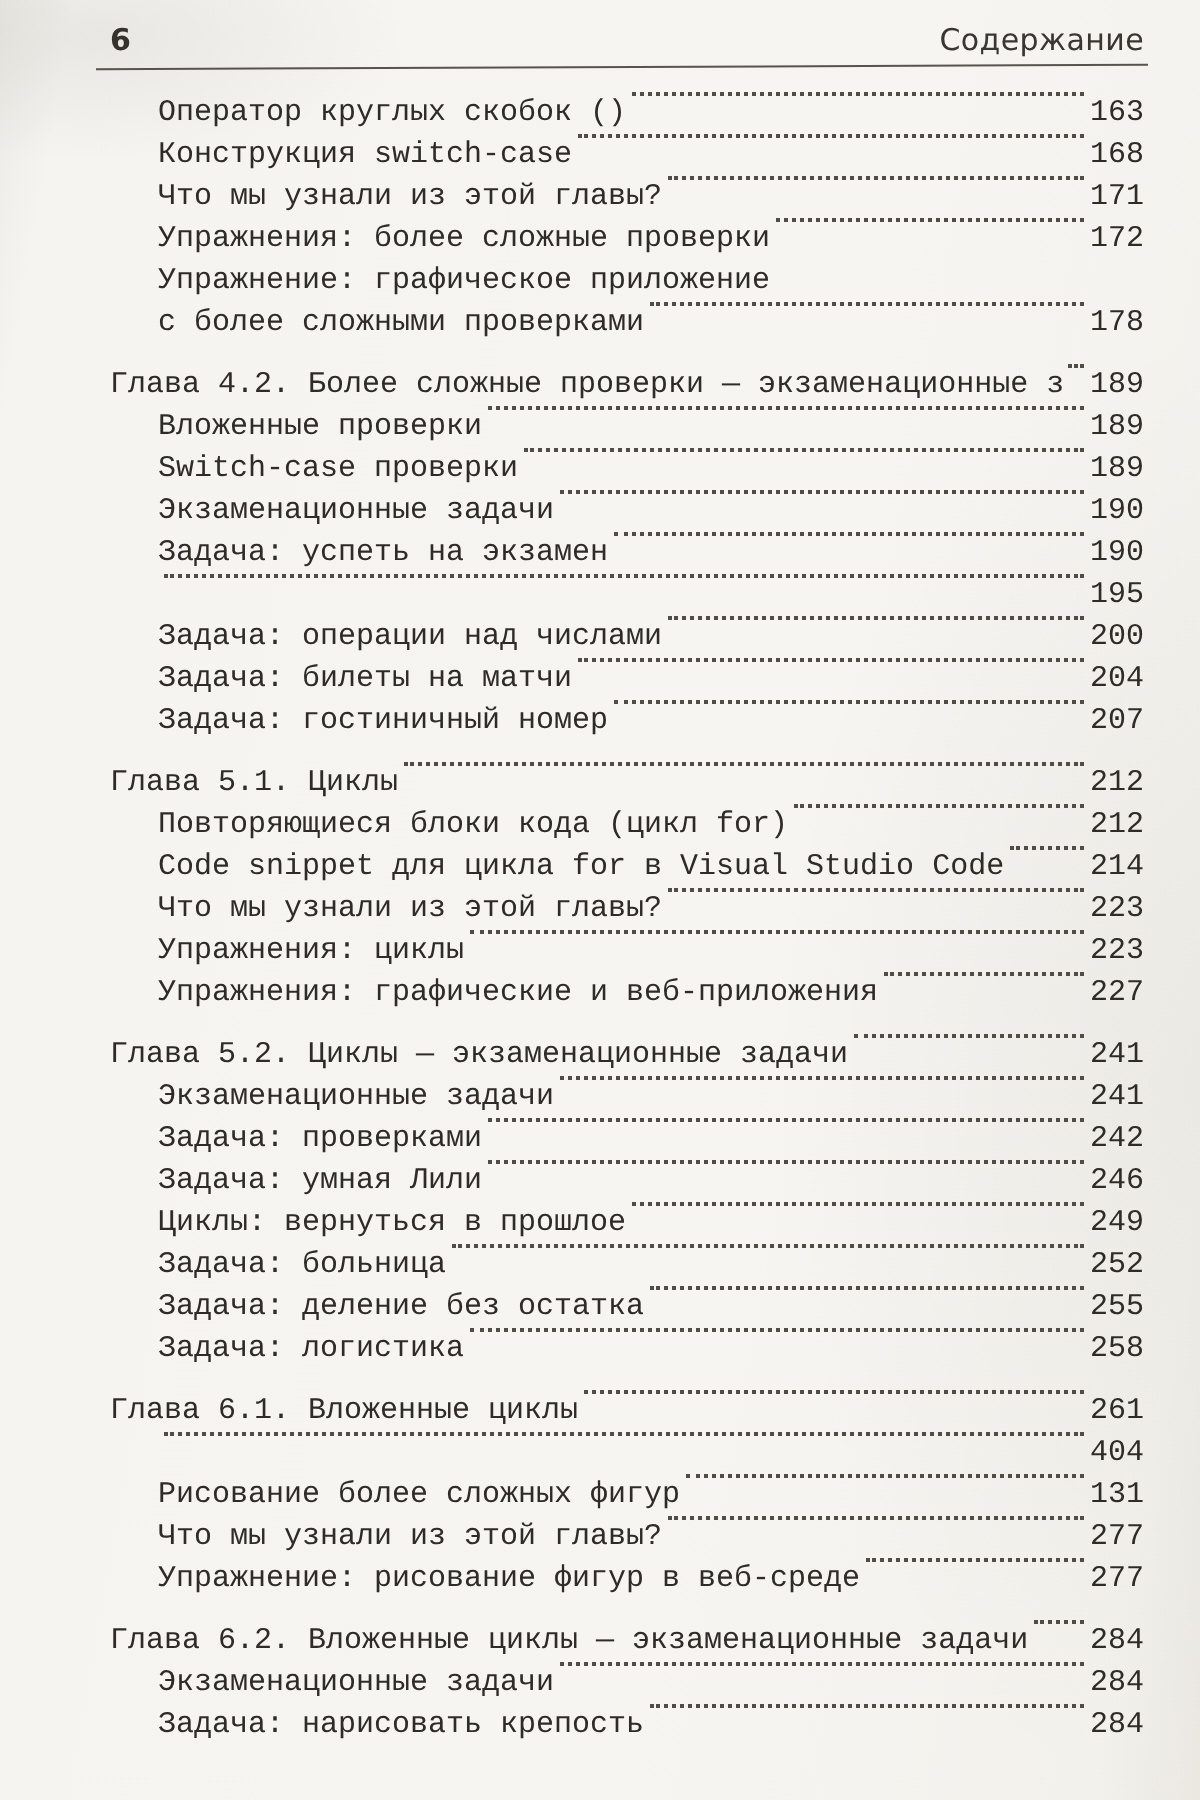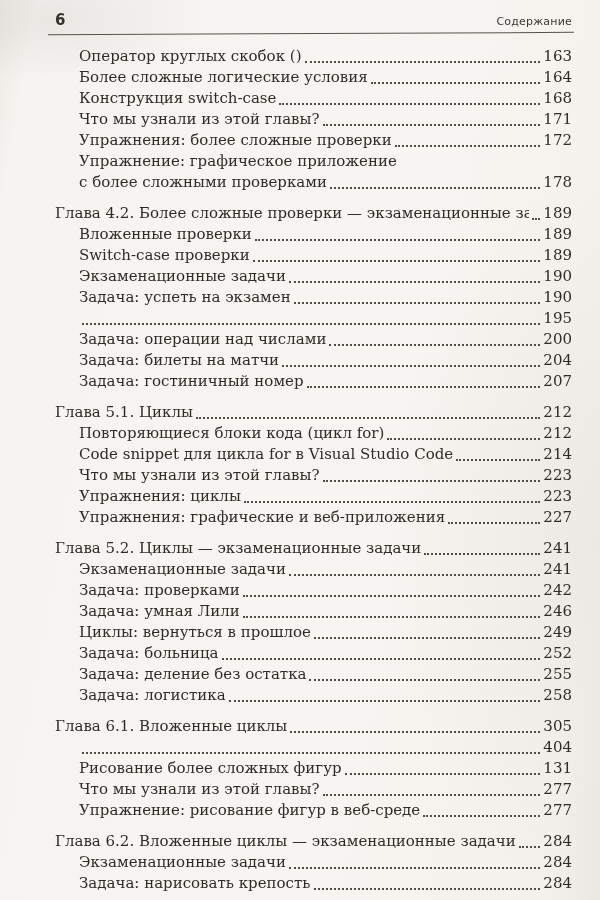--- a/index.html
+++ b/index.html
@@ -15,37 +15,37 @@
     color:#2f2c28;
     font-family:"DejaVu Serif","Liberation Serif",serif;
     overflow:hidden;
   }
   .page-header{
     display:flex;justify-content:space-between;align-items:baseline;
     padding:11px 28px 0 55px;
     font-family:"DejaVu Sans","Liberation Sans",sans-serif;
   }
   .page-num{font-weight:bold;font-size:15px;color:#35322e;}
-  .header-title{font-size:11px;color:#3a3733;letter-spacing:0.2px;}
+  .header-title{font-size:15px;color:#3a3733;letter-spacing:0.2px;}
   .header-rule{
     border:none;height:0;
     border-top:1.6px solid #57534d;
     margin:4px 26px 0 48px;
     transform:rotate(-0.25deg);
   }
   .toc{
     padding:12px 28px 0 55px;
     font-size:15px;
     line-height:21px;
   }
   .toc-group{margin-bottom:10px;}
   .toc-row{
-    display:flex;align-items:flex-end;
+    display:flex;align-items:flex-start;
     height:21px;
-    white-space:nowrap;overflow:hidden;
+    white-space:nowrap;overflow:hidden;font-family:Liberation Mono, monospace;
   }
   .toc-row.indent{padding-left:24px;}
   .toc-label{flex:0 1 auto;overflow:hidden;}
   .toc-dots{
     flex:1 1 8px;min-width:8px;
     border-bottom:2px dotted #504c46;
     margin:0 3px 4px 3px;
   }
   .toc-page{flex:0 0 auto;min-width:27px;text-align:right;color:#2f2c28;}
 </style>
@@ -59,25 +59,20 @@
   </div>
   <hr class="header-rule">
   <div class="toc">
       <div class="toc-group">
         <div class="toc-row indent">
           <span class="toc-label">Оператор круглых скобок ()</span>
           <span class="toc-dots"></span>
           <span class="toc-page">163</span>
         </div>
         <div class="toc-row indent">
-          <span class="toc-label">Более сложные логические условия</span>
-          <span class="toc-dots"></span>
-          <span class="toc-page">164</span>
-        </div>
-        <div class="toc-row indent">
           <span class="toc-label">Конструкция switch-case</span>
           <span class="toc-dots"></span>
           <span class="toc-page">168</span>
         </div>
         <div class="toc-row indent">
           <span class="toc-label">Что мы узнали из этой главы?</span>
           <span class="toc-dots"></span>
           <span class="toc-page">171</span>
         </div>
         <div class="toc-row indent">
@@ -211,21 +206,21 @@
         <div class="toc-row indent">
           <span class="toc-label">Задача: логистика</span>
           <span class="toc-dots"></span>
           <span class="toc-page">258</span>
         </div>
       </div>
       <div class="toc-group">
         <div class="toc-row">
           <span class="toc-label">Глава 6.1. Вложенные циклы</span>
           <span class="toc-dots"></span>
-          <span class="toc-page">305</span>
+          <span class="toc-page">261</span>
         </div>
         <div class="toc-row indent">
           <span class="toc-dots"></span>
           <span class="toc-page">404</span>
         </div>
         <div class="toc-row indent">
           <span class="toc-label">Рисование более сложных фигур</span>
           <span class="toc-dots"></span>
           <span class="toc-page">131</span>
         </div>

